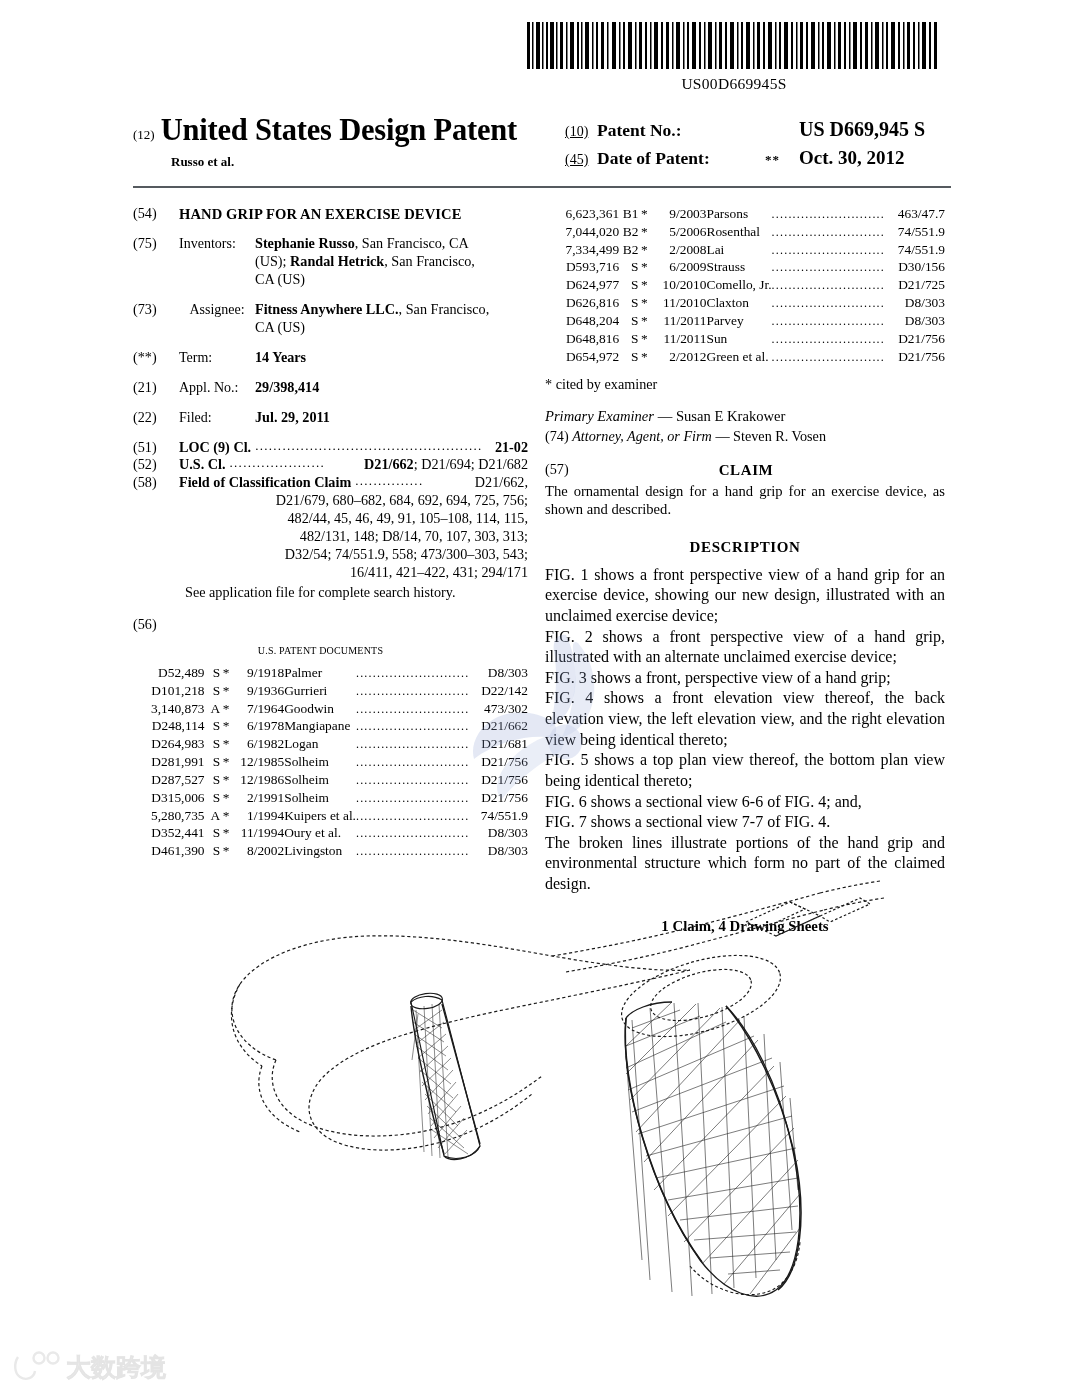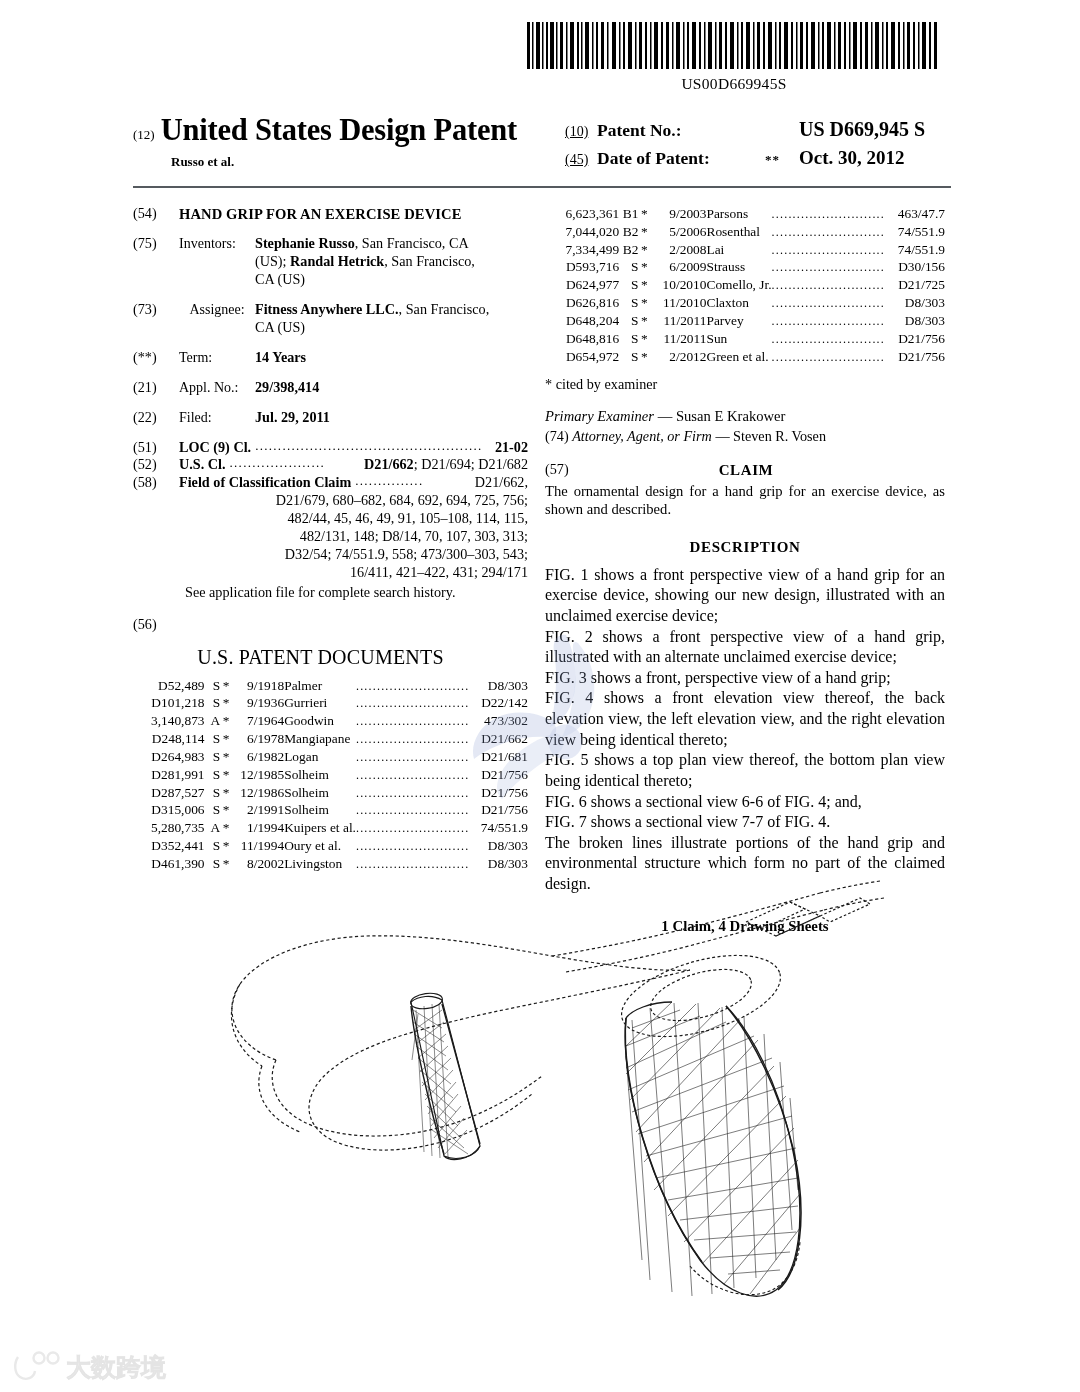--- a/index.html
+++ b/index.html
@@ -197,21 +197,21 @@
   .refs-head .inid-num { width: 46px; }
   .refs-head .refs-title {
     flex: 1;
     text-align: center;
     font-weight: bold;
     font-size: 14.6px;
     padding-right: 40px;
   }
   .refs-sub {
     text-align: center;
-    font-size: 20px;
+    font-size: 10px;
     margin-top: 12px;
     margin-bottom: 6px;
     padding-right: 20px;
     letter-spacing: 0.2px;
   }
   table.reftab {
     border-collapse: collapse;
     width: 100%;
     font-size: 13.4px;
     line-height: 1.32;

